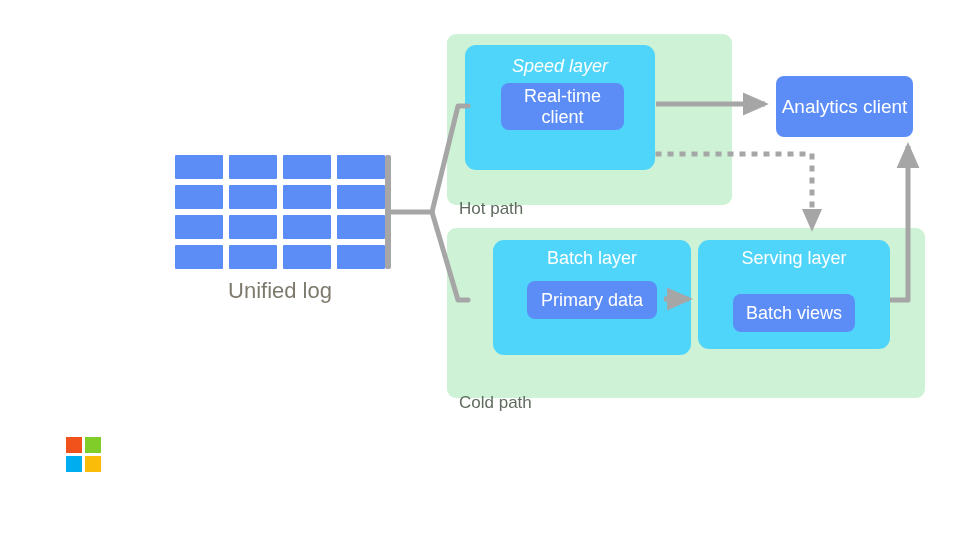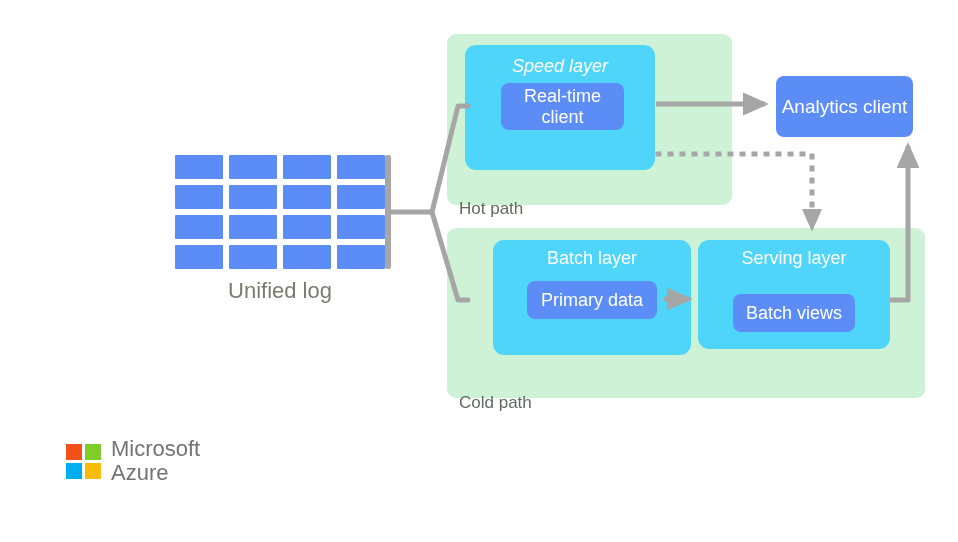--- a/index.html
+++ b/index.html
@@ -217,19 +217,15 @@
     <path d="M 890 300 L 908 300 L 908 146" stroke="#A6A6A6" stroke-width="5" fill="none" stroke-linejoin="round" marker-end="url(#arrow-solid)"></path>
   </svg>
 
   <div class="abs" id="azure-logo" style="left:66px; top:437px;">
     <div id="ms-squares">
       <div class="sq-red"></div>
       <div class="sq-green"></div>
       <div class="sq-blue"></div>
       <div class="sq-yellow"></div>
     </div>
-    <div id="azure-wordmark">
-      <div>Microsoft</div>
-      <div>Azure</div>
-    </div>
   </div>
 
 </div>
 
 </body></html>

